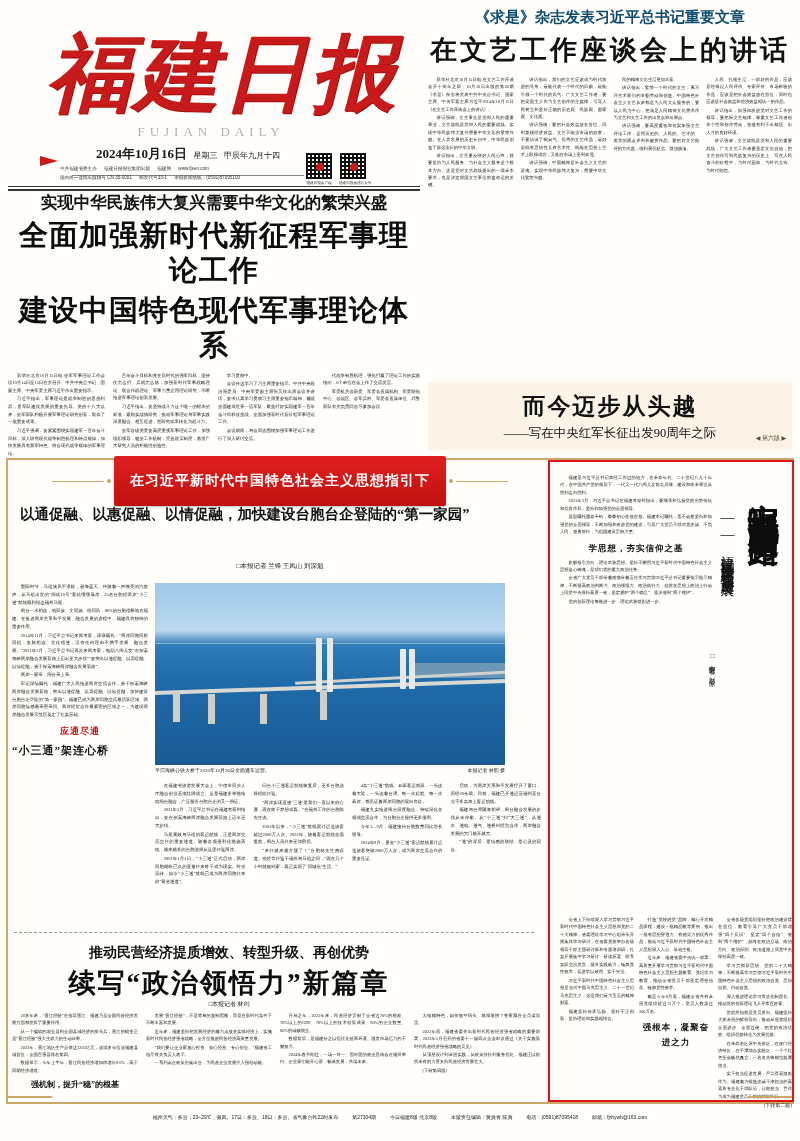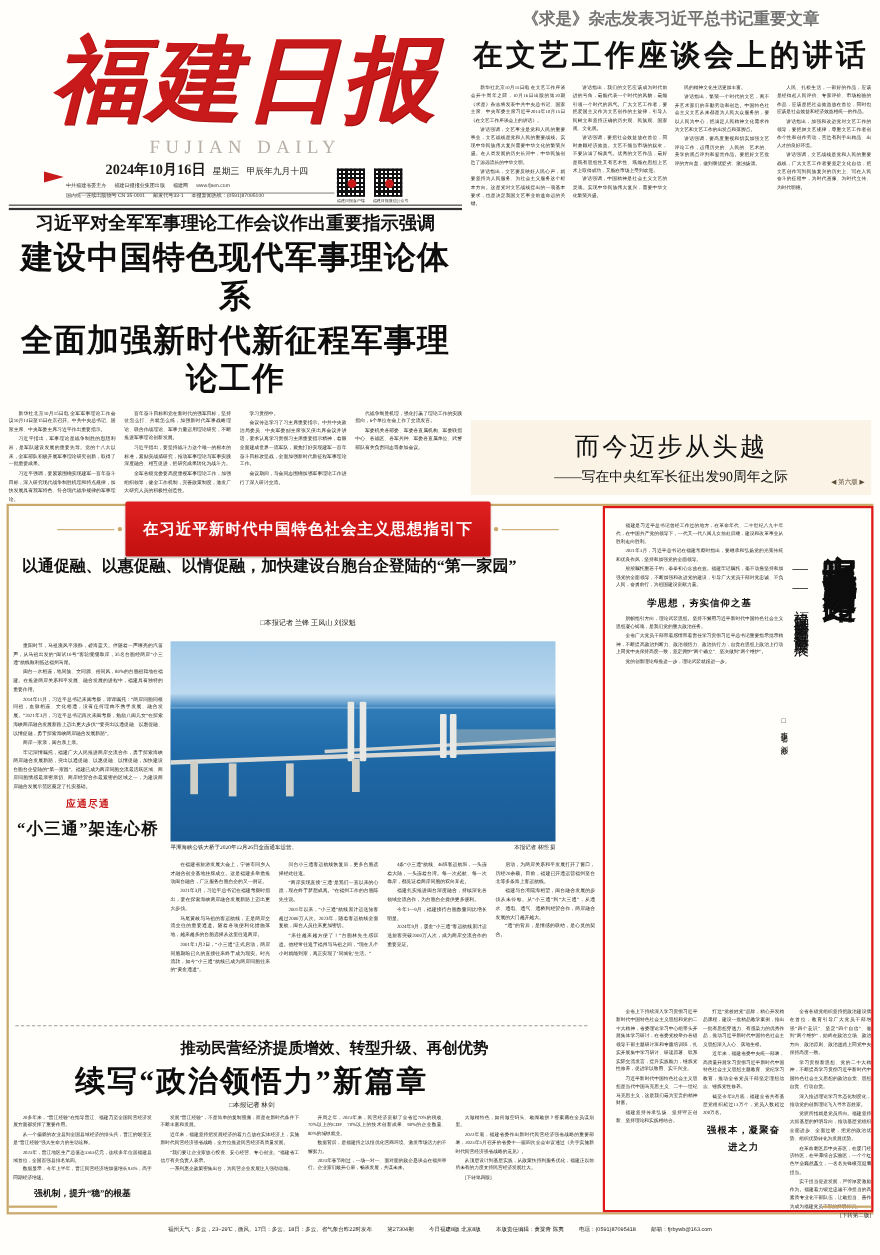--- a/index.html
+++ b/index.html
@@ -19,22 +19,22 @@
   }
   .nameplate-text {
     font-family: "Liberation Serif", serif;
     font-size: 84px; font-weight: bold; color: #c81a1a;
     letter-spacing: 4px; line-height: 1;
     font-style: italic;
     text-shadow: 1px 1px 0 #a31010;
     white-space: nowrap;
   }
   .nameplate-en {
-    position: absolute; left: 58px; top: 124px; width: 330px;
-    text-align: center; font-size: 17px; letter-spacing: 5px;
+    position: absolute; left: 46px; top: 124px; width: 330px;
+    text-align: center; font-size: 13px; letter-spacing: 5px;
     color: #b8b0a6; font-family: "Liberation Serif", serif;
   }
   .dateline {
     position: absolute; left: 72px; top: 145px; width: 232px;
     text-align: center; font-size: 10px; color: #1a1a1a;
     border-bottom: 1px solid #8a8a8a; padding-bottom: 12px;
     white-space: nowrap;
   }
   .dateline .big { font-size: 13px; font-weight: bold; }
   .dateline .wk { font-size: 8px; margin-left: 4px; }
@@ -61,21 +61,21 @@
     position: relative;
   }
   .qr::after {
     content: ""; position: absolute; left: 10px; top: 10px;
     width: 8px; height: 8px; background: #c81a1a; border-radius: 50%;
   }
   .qr-label { font-size: 3.6px; color: #333; margin-top: 1px; white-space: nowrap; }
 
   
   .tr-head { position: absolute; left: 428px; top: 8px; width: 364px; text-align: center; }
-  .tr-kicker { font-size: 15px; font-weight: bold; color: #737373; letter-spacing: 0px; }
+  .tr-kicker { font-size: 15px; font-weight: bold; color: #0c4a6e; letter-spacing: 0px; }
   .tr-title {
     font-size: 27px; font-weight: bold; color: #111;
     letter-spacing: 3px; margin-top: 5px;
     font-family: Liberation Mono, monospace;
   }
   .tr-body {
     position: absolute; left: 428px; top: 76px; width: 364px; height: 300px;
     display: flex; gap: 7px;
   }
   .tr-col { flex: 1; font-size: 4.3px; line-height: 1.72; color: #1a1a1a; text-align: justify; }
@@ -98,21 +98,21 @@
 
   .hr-thin { position: absolute; left: 8px; top: 186px; width: 412px; border-top: 1px solid #333; }
   .hr-thin2 { position: absolute; left: 8px; top: 189px; width: 412px; border-top: 2px solid #333; }
 
   
   .mzbox {
     position: absolute; left: 428px; top: 382px; width: 364px; height: 68px;
     background: #faf3e6; display: flex; flex-direction: column;
     align-items: center; justify-content: center;
   }
-  .mz-title { font-size: 23px; font-weight: normal; color: #111; letter-spacing: 2px; }
+  .mz-title { font-size: 23px; font-weight: bold; color: #111; letter-spacing: 2px; }
   .mz-sub { font-size: 12.5px; color: #111; margin-top: 3px; letter-spacing: 0px; }
   .mz-tag {
     position: absolute; right: 6px; bottom: 7px;
     font-size: 6px; color: #5a4a32; white-space: nowrap;
   }
 
   
   .mid-frame {
     position: absolute; left: 6px; top: 458px; width: 788px; height: 646px;
     border: 2px solid #c9a86a; background: #fffefb;
@@ -178,37 +178,37 @@
   .mid-left-col {
     position: absolute; left: 12px; top: 583px; width: 136px;
     font-size: 4.4px; line-height: 1.76; color: #1a1a1a; text-align: justify;
   }
   .mid-left-col p { text-indent: 2em; margin-bottom: 1px; }
   .subhead-red {
     text-align: center; color: #c81a1a; font-size: 9px; font-weight: bold;
     margin: 5px 0 1px; letter-spacing: 1px;
   }
   .subhead-blk {
-    text-align: center; color: #111; font-size: 15px; font-weight: bold;
+    color: #111; font-size: 11px; font-weight: bold;
     margin-bottom: 4px; letter-spacing: 1px;
     font-family: "Liberation Serif", serif;
   }
   .mid-cols {
     position: absolute; left: 155px; top: 782px; width: 386px;
     display: flex; gap: 8px;
   }
   .mid-cols .c { flex: 1; font-size: 4.4px; line-height: 1.76; color: #1a1a1a; text-align: justify; }
   .mid-cols .c p { text-indent: 2em; margin-bottom: 1px; }
 
   .dashed-rule {
     position: absolute; left: 14px; top: 932px; width: 520px;
     border-top: 1px dashed #9a9a9a;
   }
   .jj-kicker {
-    position: absolute; left: 14px; top: 944px; width: 430px; text-align: right;
+    position: absolute; left: 14px; top: 944px; width: 430px; text-align: center;
     font-size: 14px; font-weight: bold; color: #111;
     font-family: "Liberation Serif", serif;
   }
   .jj-title {
     position: absolute; left: 14px; top: 965px; width: 430px; text-align: center;
     font-size: 27px; font-weight: bold; color: #0d0d0d; letter-spacing: 2px;
     font-family: "Liberation Serif", serif;
   }
   .jj-byline {
     position: absolute; left: 14px; top: 1000px; width: 430px; text-align: center;
@@ -343,23 +343,23 @@
           <p>讲话指出，加强和改进党对文艺工作的领导，要把握文艺规律，尊重文艺工作者创作个性和创作劳动，营造有利于出精品、出人才的良好环境。</p>
           <p>讲话强调，文艺战线是党和人民的重要战线，广大文艺工作者要坚定文化自信，把文艺创作写到民族复兴的历史上、写在人民奋斗的征程中，为时代画像、为时代立传、为时代明德。</p>
         </div>
     </div>
   </div>
 
   <div class="hr-thin"></div>
   <div class="hr-thin2"></div>
 
   <div class="lead">
-    <div class="lead-kicker">习近平对全军军事理论工作会议作出重要指示强调</div>
+    <div class="lead-kicker">实现中华民族伟大复兴需要中华文化的繁荣兴盛</div>
+    <div class="lead-title">全面加强新时代新征程军事理论工作</div>
     <div class="lead-title">建设中国特色现代军事理论体系</div>
-    <div class="lead-title">全面加强新时代新征程军事理论工作</div>
     <div class="lead-body">
       <div class="lead-col">
           <p>新华社北京10月15日电 全军军事理论工作会议10月14日至15日在京召开。中共中央总书记、国家主席、中央军委主席习近平作出重要指示。</p>
           <p>习近平指出，军事理论是战争制胜的思想利器，是军队建设发展的重要先导。党的十八大以来，全军部队积极开展军事理论研究创新，取得了一批重要成果。</p>
           <p>习近平强调，要紧紧围绕实现建军一百年奋斗目标，深入研究现代战争制胜机理和特点规律，加快发展具有我军特色、符合现代战争规律的军事理论。</p>
         </div>
       <div class="lead-col">
           <p>百年奋斗目标和党在新时代的强军目标，坚持仗怎么打、兵就怎么练，加强新时代军事战略理论、联合作战理论、军事力量运用理论研究，不断推进军事理论创新发展。</p>
           <p>习近平指出，要坚持战斗力这个唯一的根本的标准，紧贴实战搞研究，推动军事理论与军事实践深度融合、相互促进，把研究成果转化为战斗力。</p>
           <p>全军各级党委要高度重视军事理论工作，加强组织领导，健全工作机制，完善政策制度，激发广大研究人员的积极性创造性。</p>

